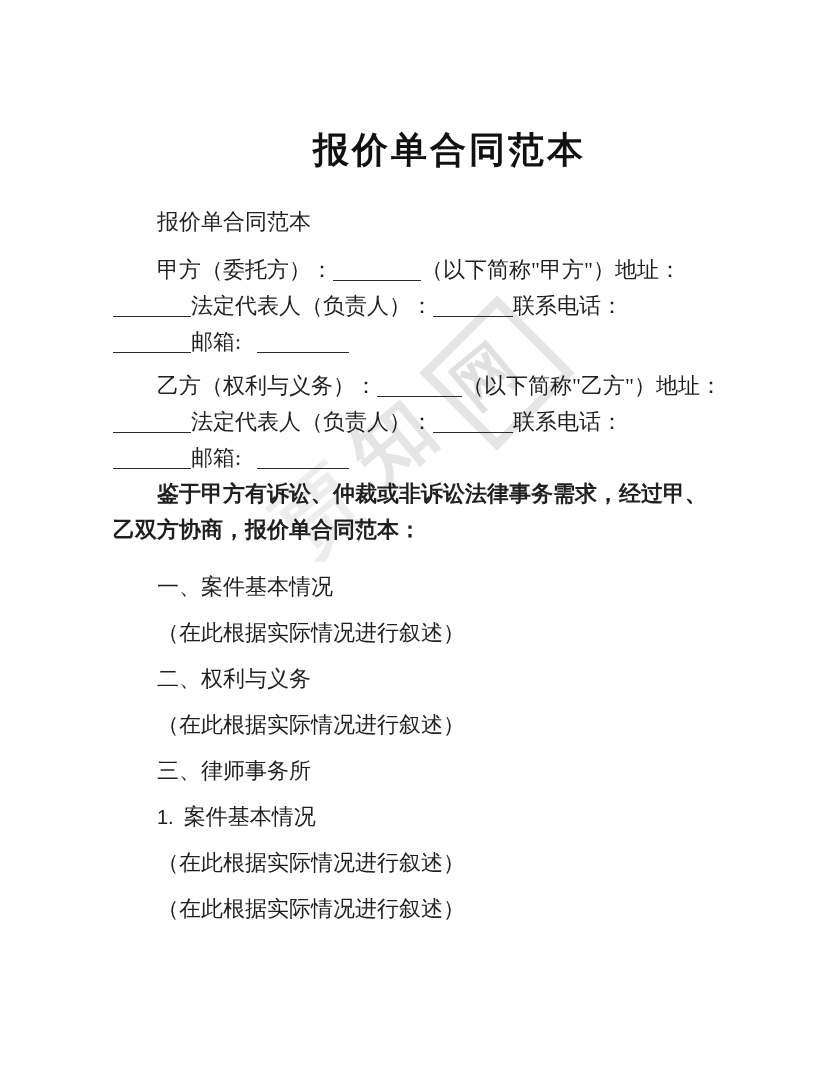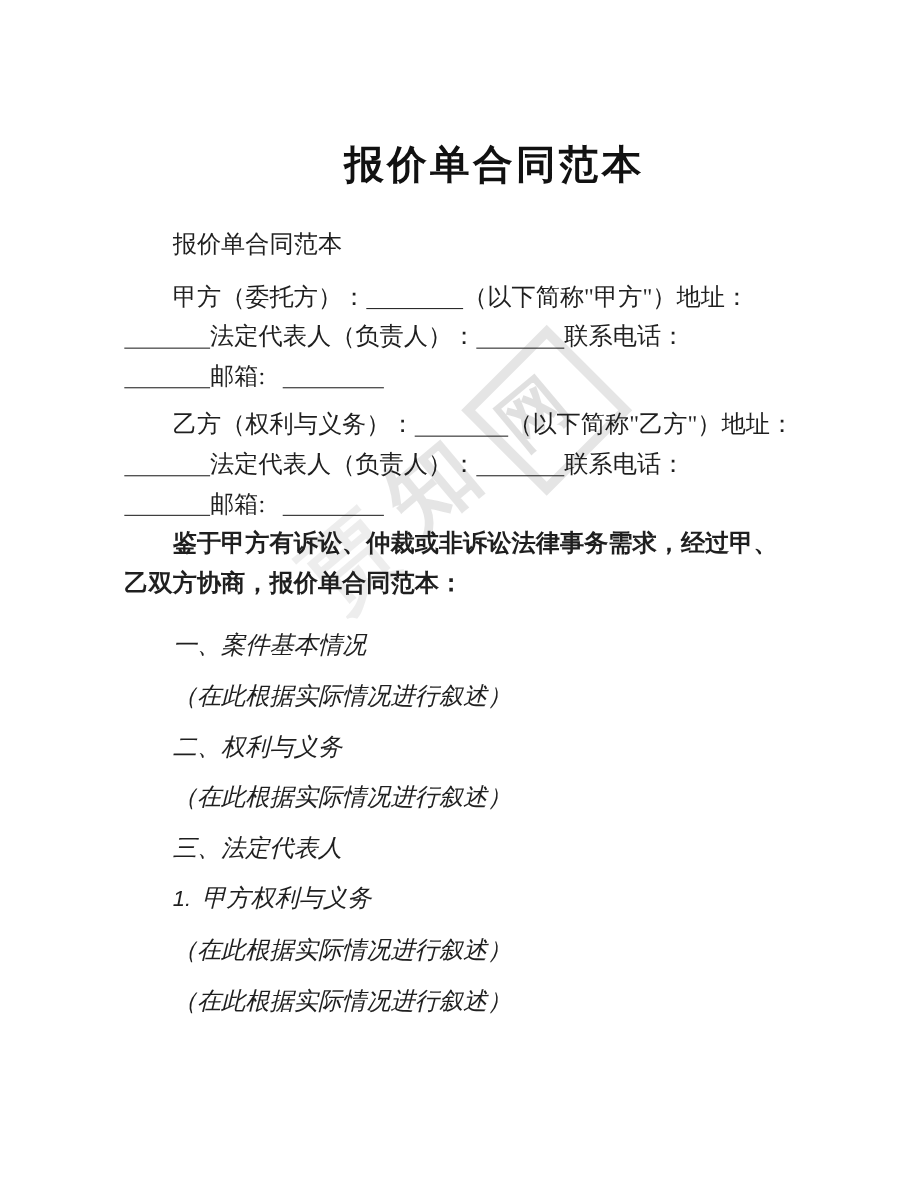--- a/index.html
+++ b/index.html
@@ -24,21 +24,21 @@
   }
   .line{
     font-size:22px;line-height:36px;
     white-space:nowrap;
   }
   .ind{padding-left:44px;}
   .body-title{margin-bottom:12px;}
   .party-a{margin-bottom:8px;}
   .party-b{margin-bottom:0;}
   .preamble{margin-bottom:21px;font-weight:bold;}
-  .sec-line{margin-bottom:10px;font-style:italic;}
+  .sec-line{margin-bottom:10px;}
   .blank{
     display:inline-block;
     height:1em;
     border-bottom:1.5px solid #2b2b2b;
     vertical-align:-4px;
   }
   .spacer{display:inline-block;height:1px;}
   .num{display:inline-block;margin-right:10px;font-family:"Liberation Sans","DejaVu Sans",sans-serif;font-size:20px;}
   
   .watermark{position:absolute;z-index:0;pointer-events:none;}
@@ -93,24 +93,24 @@
       <div class="line">乙双方协商，报价单合同范本：</div>
     </div>
 
     <div>
       <div class="line ind sec-line">一、案件基本情况</div>
       <div class="line ind sec-line">（在此根据实际情况进行叙述）</div>
 
       <div class="line ind sec-line">二、权利与义务</div>
       <div class="line ind sec-line">（在此根据实际情况进行叙述）</div>
 
-      <div class="line ind sec-line">三、法定代表人</div>
+      <div class="line ind sec-line">三、律师事务所</div>
 
       <div class="line ind sec-line">
-        <span class="num">1.</span><span>甲方权利与义务</span>
+        <span class="num">1.</span><span>案件基本情况</span>
       </div>
       <div class="line ind sec-line">（在此根据实际情况进行叙述）</div>
 
       <div class="line ind sec-line">（在此根据实际情况进行叙述）</div>
     </div>
 
   </div>
 </div>
 
 </body></html>

